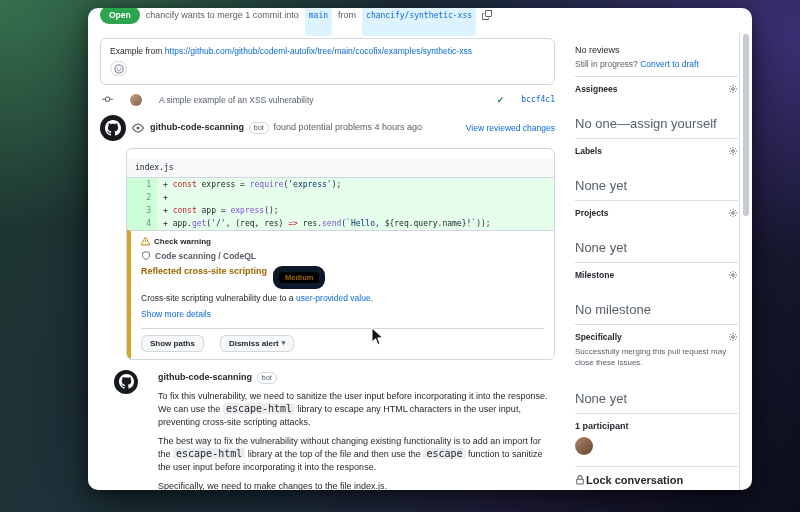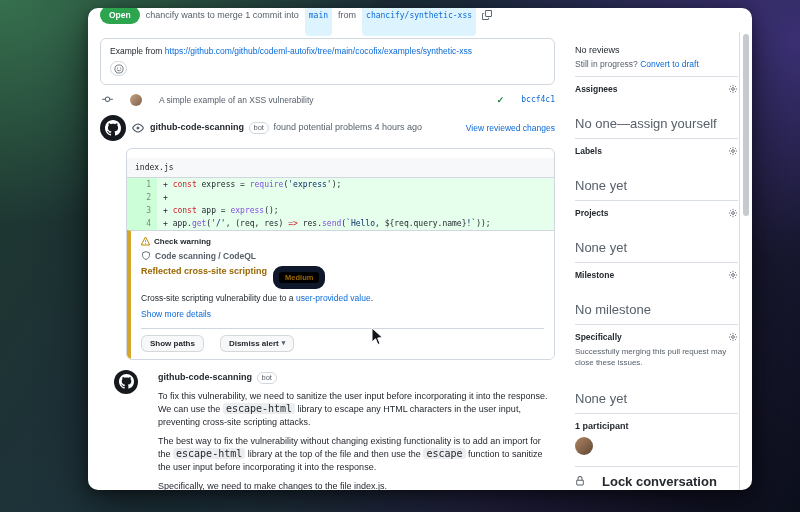--- a/index.html
+++ b/index.html
@@ -98,21 +98,21 @@
   .sb-hint { margin-top:4px; font-size:8.5px; color:#57606a; }
   .sb-title-row { display:flex; align-items:center; justify-content:space-between; }
   .sb-title { font-size:8.5px; font-weight:700; color:#24292f; }
   .gear { width:10px; height:10px; color:#57606a; cursor:pointer; }
   .sb-muted { margin-top:22px; font-size:13px; color:#57606a; }
   .sb-note { margin-top:5px; font-size:8px; color:#57606a; line-height:1.35; }
   .sb-customize { font-size:8.5px; color:#57606a; text-decoration:none; cursor:pointer; }
   .subscribe-btn { margin-top:6px; width:100%; height:20px; font-family:"Liberation Sans", sans-serif; font-size:8.5px; font-weight:600; color:#24292f; background:#f6f8fa; border:1px solid rgba(27,31,36,.15); border-radius:6px; display:flex; align-items:center; justify-content:center; gap:4px; cursor:pointer; }
   .bell { width:9px; height:9px; color:#24292f; fill:currentColor; }
   .participant-avatar { display:inline-block; margin-top:6px; width:18px; height:18px; border-radius:50%; background:linear-gradient(135deg,#b08564,#5f4634); }
-  .lock-row { display:flex; align-items:center; gap:17px; font-size:13px; font-weight:600; color:#24292f; cursor:pointer; }
+  .lock-row { display:flex; align-items:center; gap:1px; font-size:11px; font-weight:600; color:#24292f; cursor:pointer; }
   .lock { width:10px; height:10px; color:#57606a; fill:currentColor; }
 
   .scroll-divider { position:absolute; top:24px; bottom:0; right:12px; width:1px; background:#d8dee4; }
   .scroll-thumb { position:absolute; right:3px; top:26px; width:6px; height:182px; border-radius:3px; background:#c6cbd1; cursor:pointer; }
 
   .cursor { position:absolute; left:371px; top:327px; z-index:50; }
 </style>
 </head>
 <body>
 

